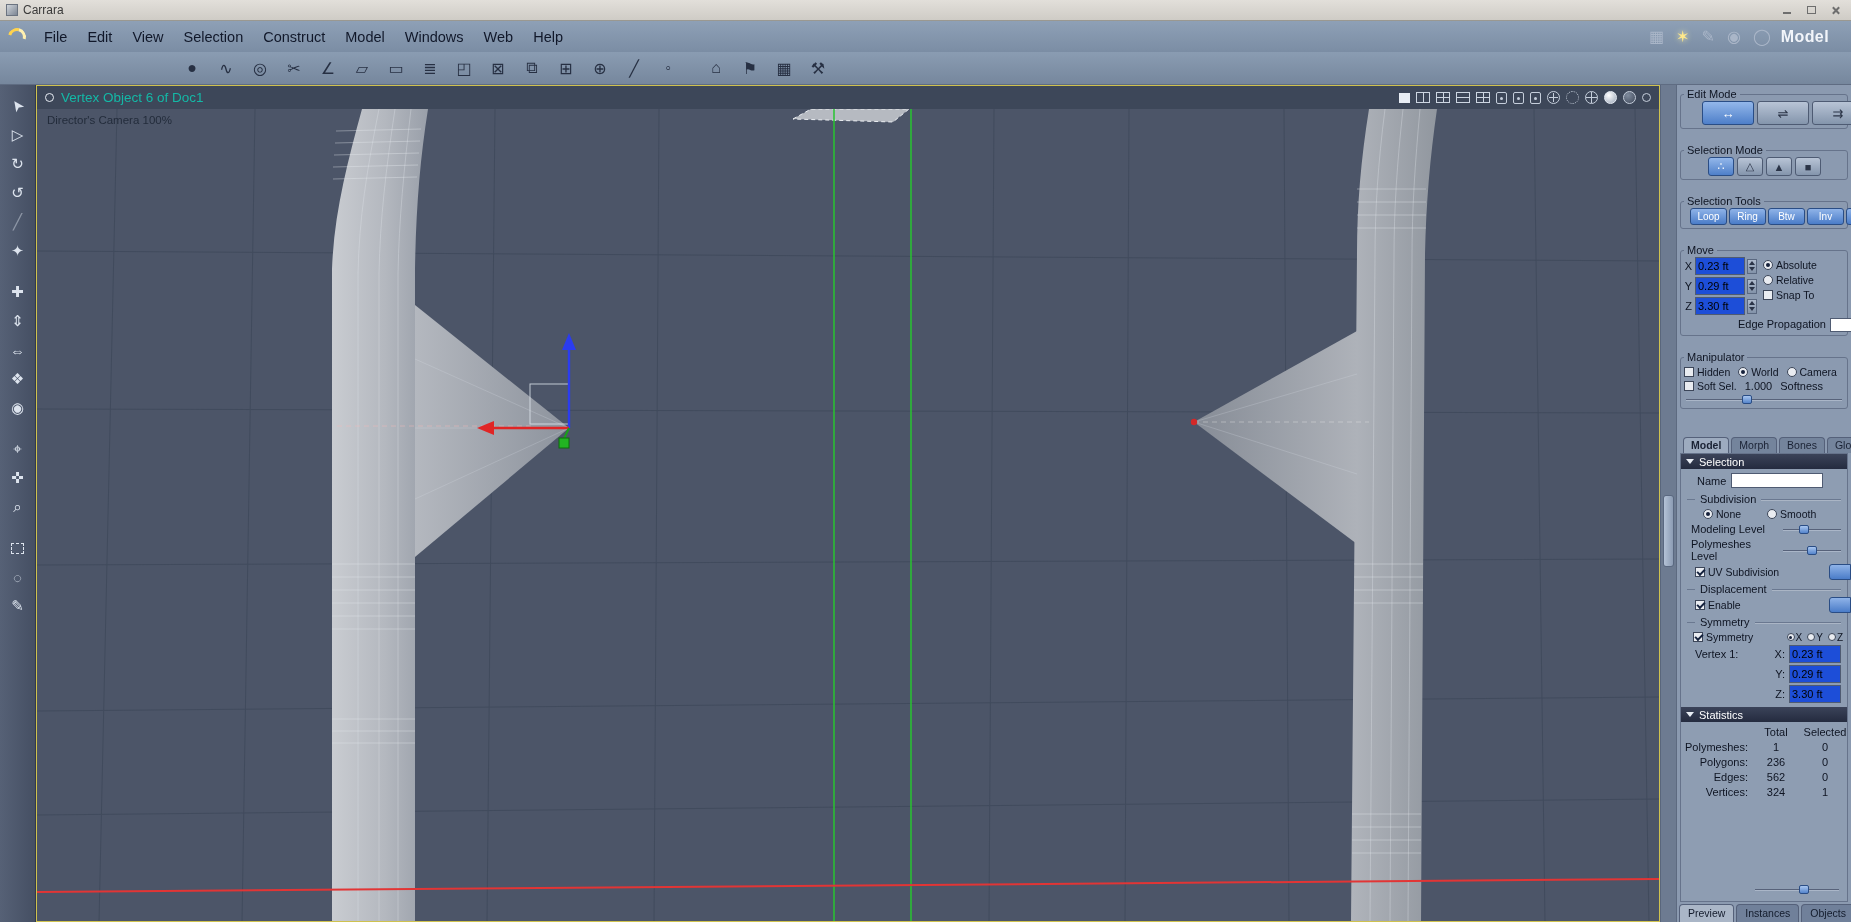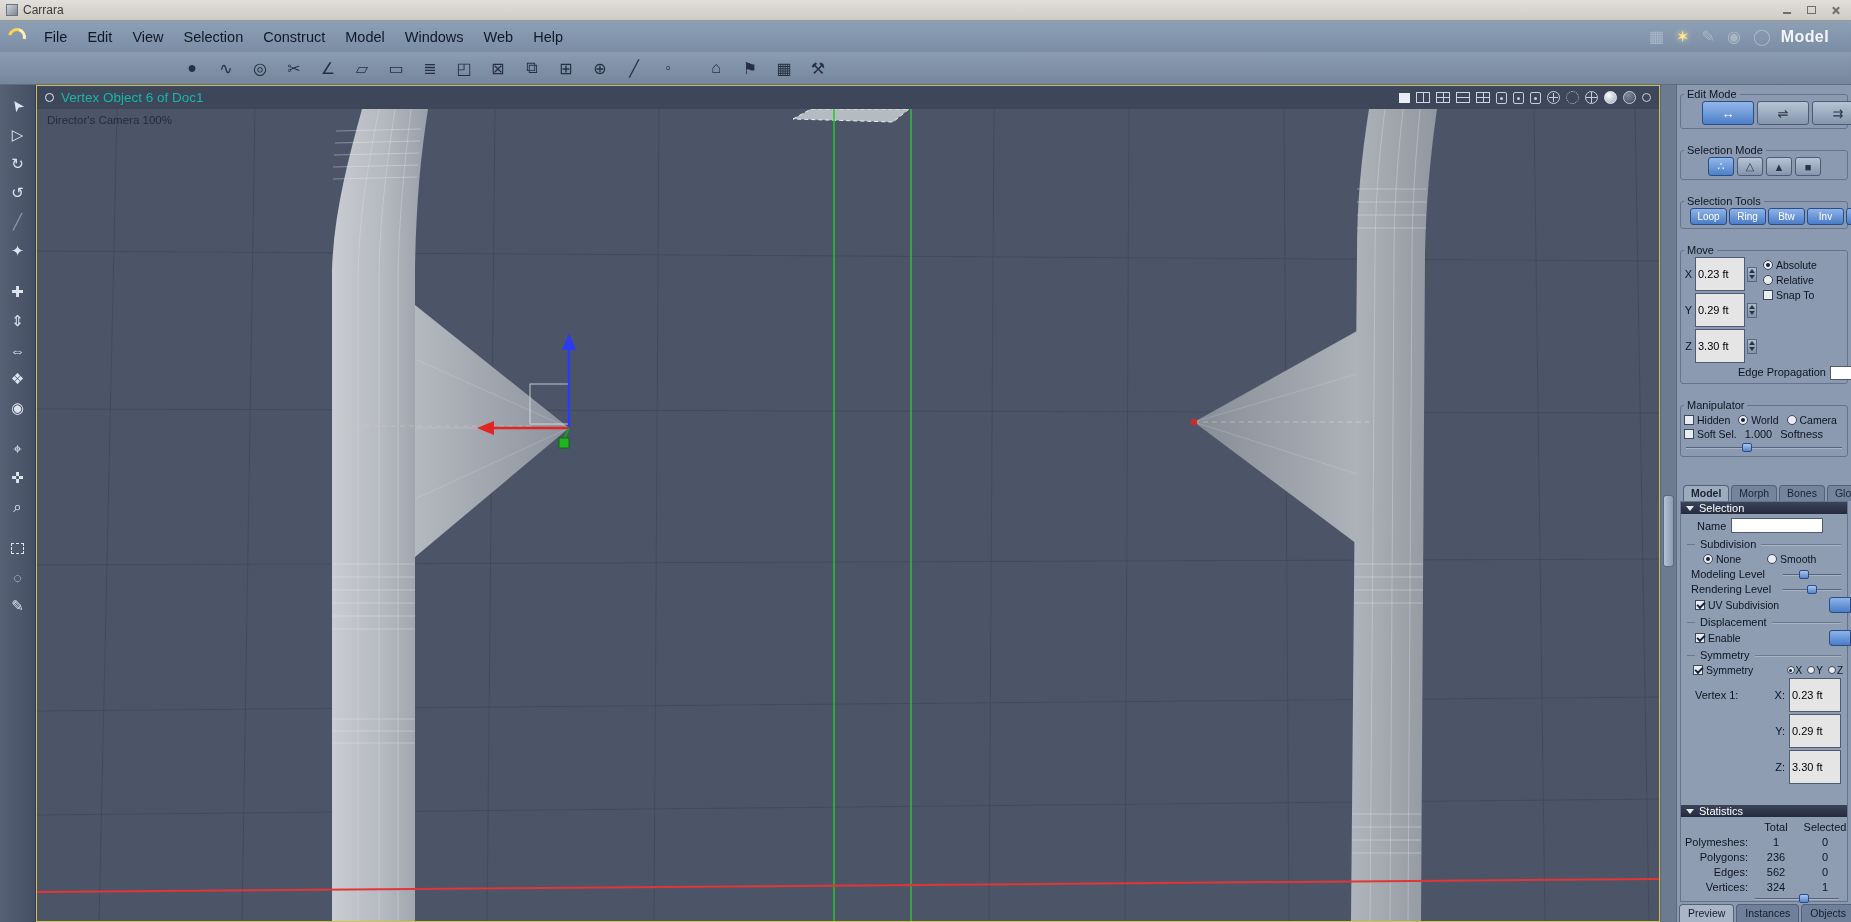--- a/index.html
+++ b/index.html
@@ -120,22 +120,22 @@
   .sm-btn.active { background:linear-gradient(#93b7ea,#4e7fc9); border-color:#2a4d85; color:#fff; }
   .tool-btn { min-width:37px; height:17px; border:1px solid #2a4d85; border-radius:3px;
               background:linear-gradient(#8fb3e8,#4a7cc8); color:#fff; font-size:10px;
               display:flex; align-items:center; justify-content:center; flex:0 0 auto; }
   .tools-row { display:flex; gap:2px; margin-left:6px; }
 
   .move-wrap { display:flex; gap:6px; }
   .move-rows { display:flex; flex-direction:column; gap:2px; }
   .move-row { display:flex; align-items:center; gap:2px; }
   .axis { width:9px; text-align:center; }
-  input.fld { width:50px; height:15px; font:11px "Liberation Sans",sans-serif; background:#e5e5e5;
-              border:1px solid #4f5b72; padding:16px 2px; }
+  input.fld { width:50px; height:15px; font:11px "Liberation Sans",sans-serif; background:#1d4ed8;
+              border:1px solid #4f5b72; padding:8px 2px; }
   .stepper { width:10px; height:15px; display:flex; flex-direction:column; justify-content:center;
              gap:2px; background:linear-gradient(#aebacc,#8292a9); border:1px solid #5a6880; }
   .stepper i { display:block; width:0; height:0; margin:0 auto; }
   .stepper .up { border-left:3px solid transparent; border-right:3px solid transparent;
                  border-bottom:4px solid #2b3447; }
   .stepper .dn { border-left:3px solid transparent; border-right:3px solid transparent;
                  border-top:4px solid #2b3447; }
   .move-opts { display:flex; flex-direction:column; gap:3px; padding-top:2px; }
   .opt { display:flex; align-items:center; gap:3px; font-size:10.5px; white-space:nowrap; }
   .radio { width:10px; height:10px; border-radius:50%; background:#e9ecf1; border:1px solid #3c4659;
@@ -586,21 +586,21 @@
             </span>
         </div>
         <div class="lvl-row">
           <span>Modeling Level</span>
           <span class="slider inline">
               <span class="track"></span>
               <span class="thumb" style="left:28%"></span>
             </span>
         </div>
         <div class="lvl-row">
-          <span>Rendering Level</span>
+          <span>Polymeshes Level</span>
           <span class="slider inline">
               <span class="track"></span>
               <span class="thumb" style="left:42%"></span>
             </span>
         </div>
         <div class="chk-row">
           <span class="opt">
               <span class="cb checked"></span>
               <span>UV Subdivision</span>
             </span>
@@ -648,21 +648,21 @@
         </div>
         <div class="vx-row">
           <span>Y:</span>
           <input class="fld" value="0.29 ft" style="">
         </div>
         <div class="vx-row">
           <span>Z:</span>
           <input class="fld" value="3.30 ft" style="">
         </div>
 
-        <div class="dkhdr" style="margin-top:20px">
+        <div class="dkhdr" style="margin-top:3px">
           <span class="tri"></span>
           <span>Statistics</span>
         </div>
 
         <div class="stats">
           <span></span>
           <span class="h">Total</span>
           <span class="h">Selected</span>
 
           <span class="l">Polymeshes:</span>

